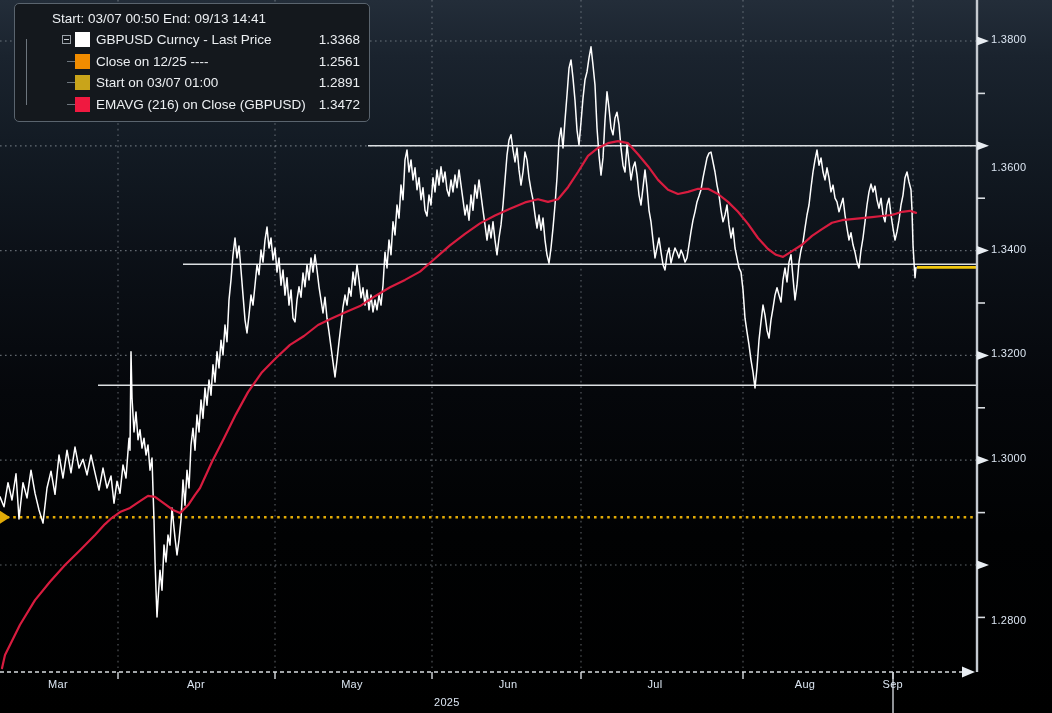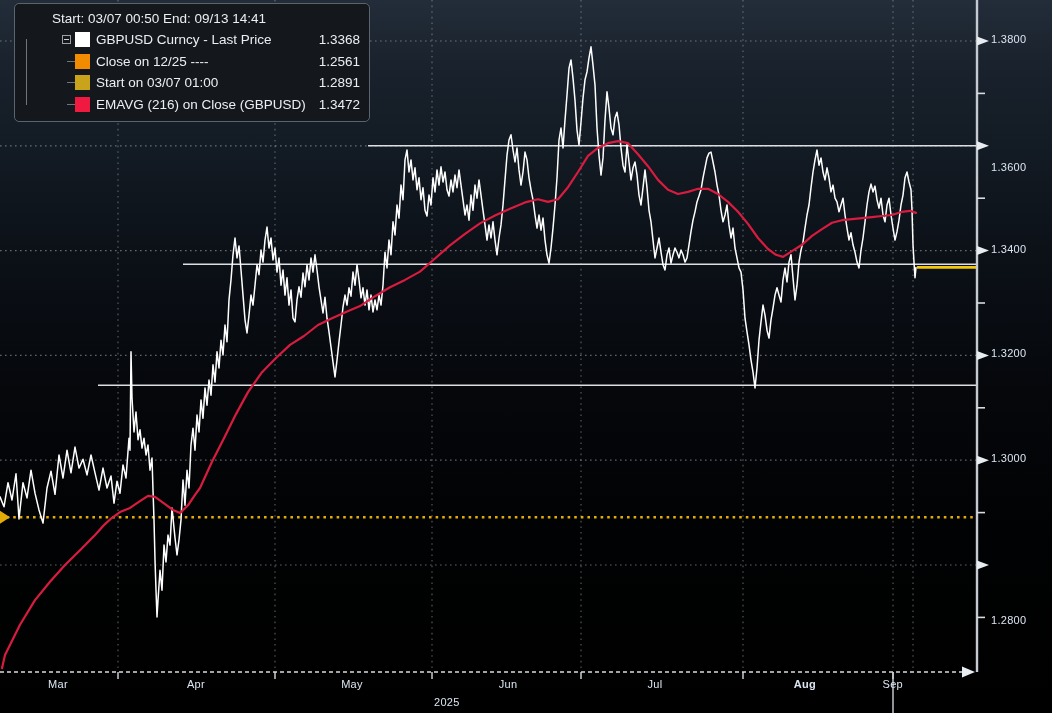--- a/index.html
+++ b/index.html
@@ -105,21 +105,21 @@
       <div class="axis-label ylab" style="top: 140px; margin-top: 21px;">1.3600</div>
       <div class="axis-label ylab" style="top: 242.6px;">1.3400</div>
       <div class="axis-label ylab" style="top: 347.4px;">1.3200</div>
       <div class="axis-label ylab" style="top: 452.2px;">1.3000</div>
       <div class="axis-label ylab" style="top: 571px; margin-top: 43px;">1.2800</div>
       <div class="axis-label xlab" style="left: 35px;">Mar</div>
       <div class="axis-label xlab" style="left: 173px;">Apr</div>
       <div class="axis-label xlab" style="left: 329px;">May</div>
       <div class="axis-label xlab" style="left: 485px;">Jun</div>
       <div class="axis-label xlab" style="left: 632px;">Jul</div>
-      <div class="axis-label xlab" style="left: 782px; font-weight: bold;">Aug</div>
+      <div class="axis-label xlab" style="left: 782px;">Aug</div>
       <div class="axis-label xlab" style="left: 857px; text-align: right;">Sep</div>
     </div>
 
   <div id="legend">
     <div class="ltitle">Start: 03/07 00:50 End: 09/13 14:41</div>
     <div id="tree-vline"></div>
 
     <div class="lrow">
       <span class="treecol">
         <span class="expander"></span>

